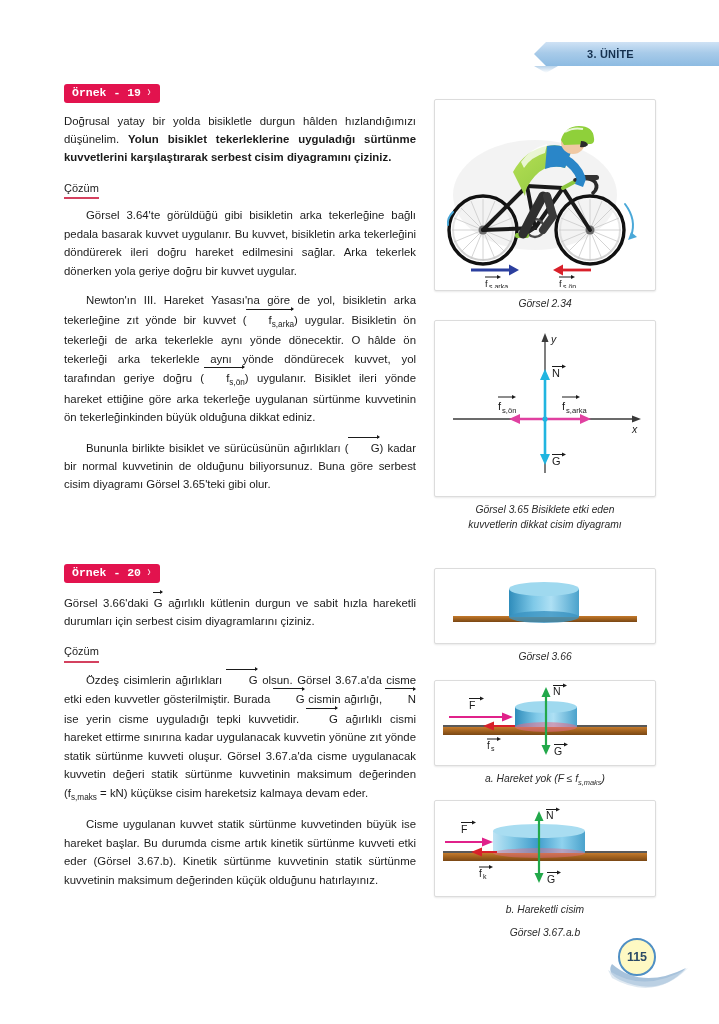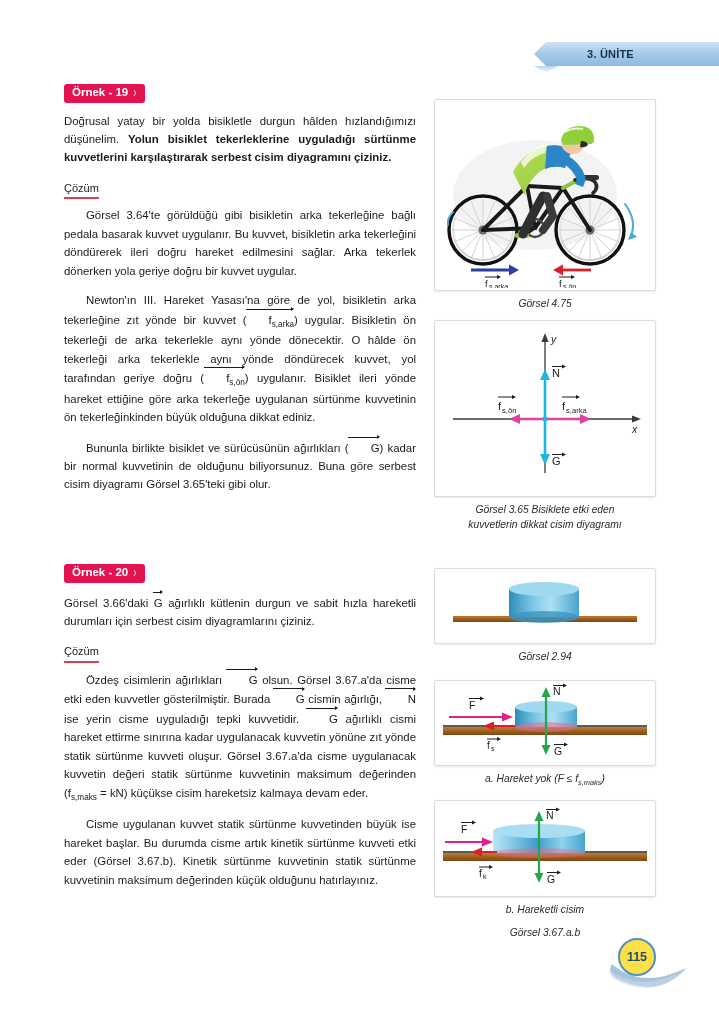--- a/index.html
+++ b/index.html
@@ -73,20 +73,21 @@
     display: inline-flex;
     align-items: center;
     gap: 5px;
     background: #e2134e;
     color: #ffffff;
     font-size: 11.5px;
     font-weight: bold;
     padding: 3px 8px 4px 8px;
     border-radius: 3px;
     line-height: 1;
+    font-family: Liberation Mono, monospace;
   }
   .ornek-badge .chev {
     font-size: 10px;
     font-weight: normal;
     opacity: .92;
     transform: scaleY(1.4);
   }
 
   
   p.body {
@@ -166,21 +167,21 @@
     width: 34px;
     height: 34px;
     border-radius: 50%;
     border: 2.4px solid #4f8fc4;
     display: flex;
     align-items: center;
     justify-content: center;
     font-size: 12.5px;
     font-weight: bold;
     color: #2b4a66;
-    background: #fde047;
+    background: #fef9c3;
     z-index: 3;
   }
   svg.swoosh { position: absolute; left: 0; top: 0; }
 </style>
 </head>
 <body>
 
 <div id="page">
 
   <div class="unit-ribbon">
@@ -335,21 +336,21 @@
           <path d="M62 175 L66 177 L62 179 z" fill="#1b1b1b"></path>
           <text x="50" y="187" font-size="9.5">f</text>
           <text x="54" y="189" font-size="7">s,arka</text>
           <line x1="124" y1="177" x2="136" y2="177" stroke="#1b1b1b" stroke-width="1"></line>
           <path d="M136 175 L140 177 L136 179 z" fill="#1b1b1b"></path>
           <text x="124" y="187" font-size="9.5">f</text>
           <text x="128" y="189" font-size="7">s,ön</text>
         </g>
       </svg>
     </div>
-    <div class="fig-cap">Görsel 4.75</div>
+    <div class="fig-cap">Görsel 2.34</div>
   </div>
 
   <div class="col-right" style="top:320px;">
     <div class="fig-frame" style="height:175px;">
       <svg width="220" height="173" viewBox="0 0 220 173">
 
         <line x1="110" y1="152" x2="110" y2="18" stroke="#3a3a3a" stroke-width="1.3"></line>
         <path d="M110 12 L106.5 21 L113.5 21 z" fill="#3a3a3a"></path>
         <text x="116" y="22" font-size="10.5" font-style="italic" fill="#1b1b1b">y</text>
 
@@ -434,21 +435,21 @@
             <stop offset="55%" stop-color="#9c5e1c"></stop>
             <stop offset="100%" stop-color="#7a4715"></stop>
           </linearGradient>
         </defs>
         <rect x="18" y="47" width="184" height="6" fill="url(#surfG)"></rect>
         <rect x="74" y="20" width="70" height="28" fill="url(#cylBody)"></rect>
         <ellipse cx="109" cy="20" rx="35" ry="7" fill="#9fd9ef"></ellipse>
         <ellipse cx="109" cy="48" rx="35" ry="6" fill="#3b94c2" opacity=".8"></ellipse>
       </svg>
     </div>
-    <div class="fig-cap">Görsel 2.94</div>
+    <div class="fig-cap">Görsel 3.66</div>
   </div>
 
   <div class="col-right" style="top:680px;">
     <div class="fig-frame" style="height:84px;">
       <svg width="220" height="82" viewBox="0 0 220 82">
         <defs>
           <linearGradient id="cylBody2" x1="0" y1="0" x2="1" y2="0">
             <stop offset="0%" stop-color="#2e8cbb"></stop>
               <stop offset="35%" stop-color="#7fc9e8"></stop>
             <stop offset="62%" stop-color="#aee0f4"></stop>

